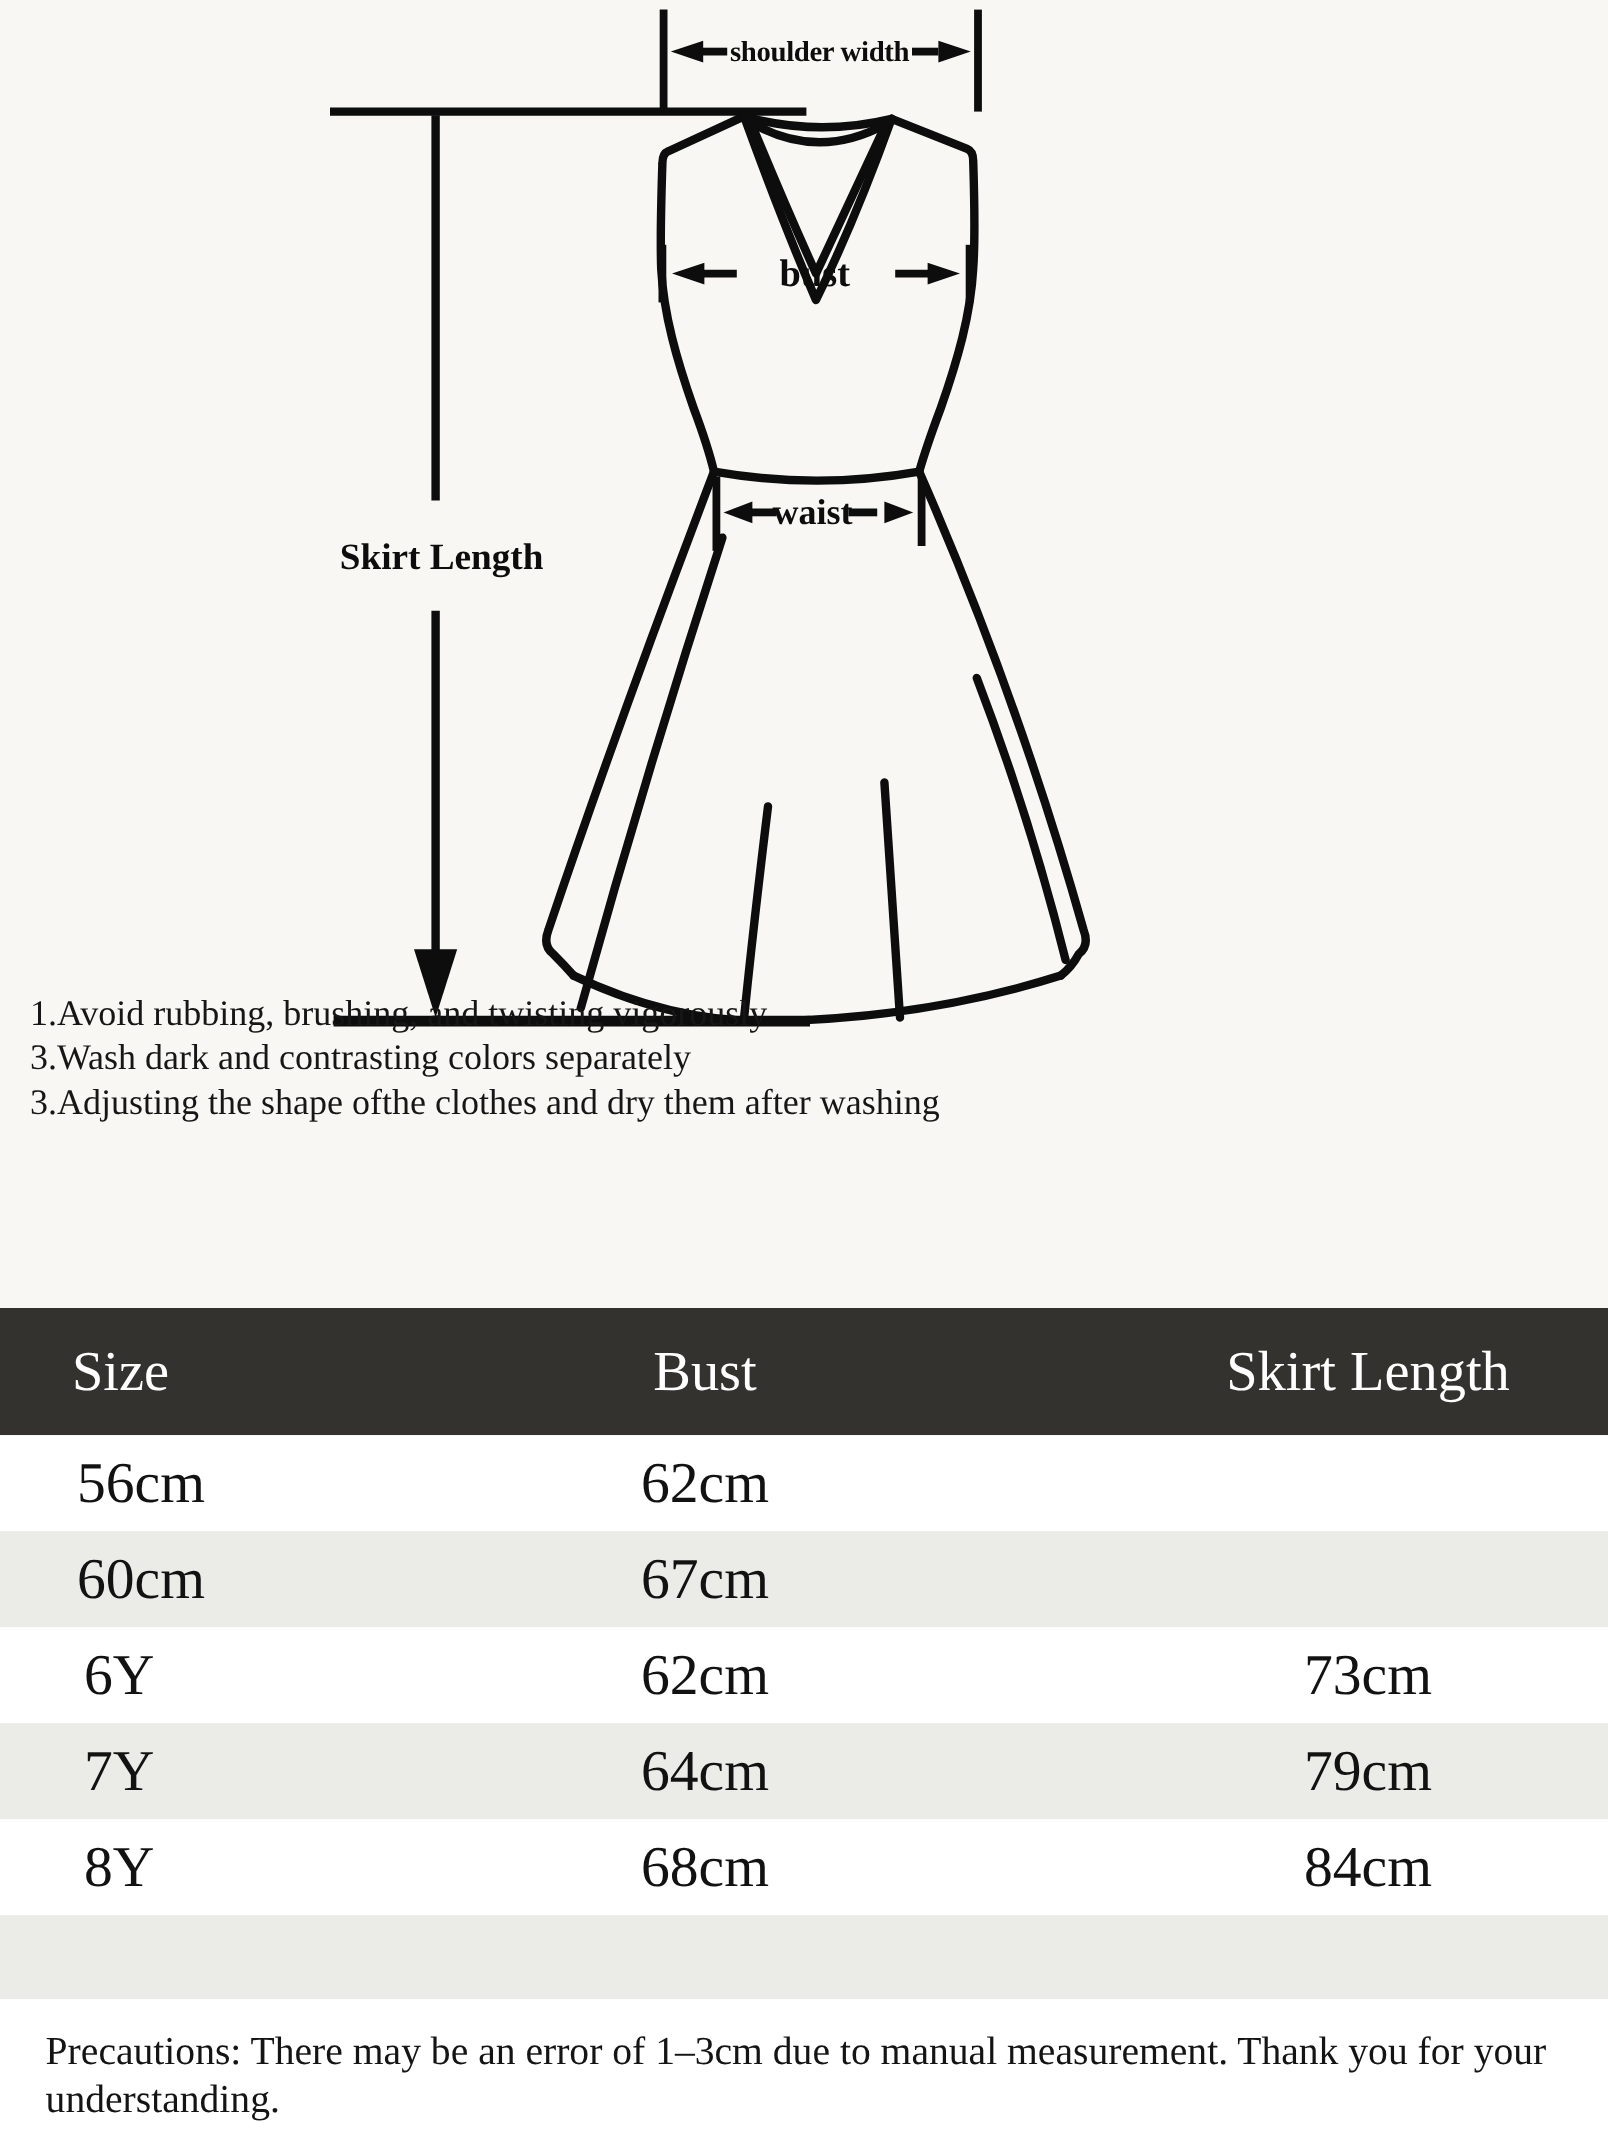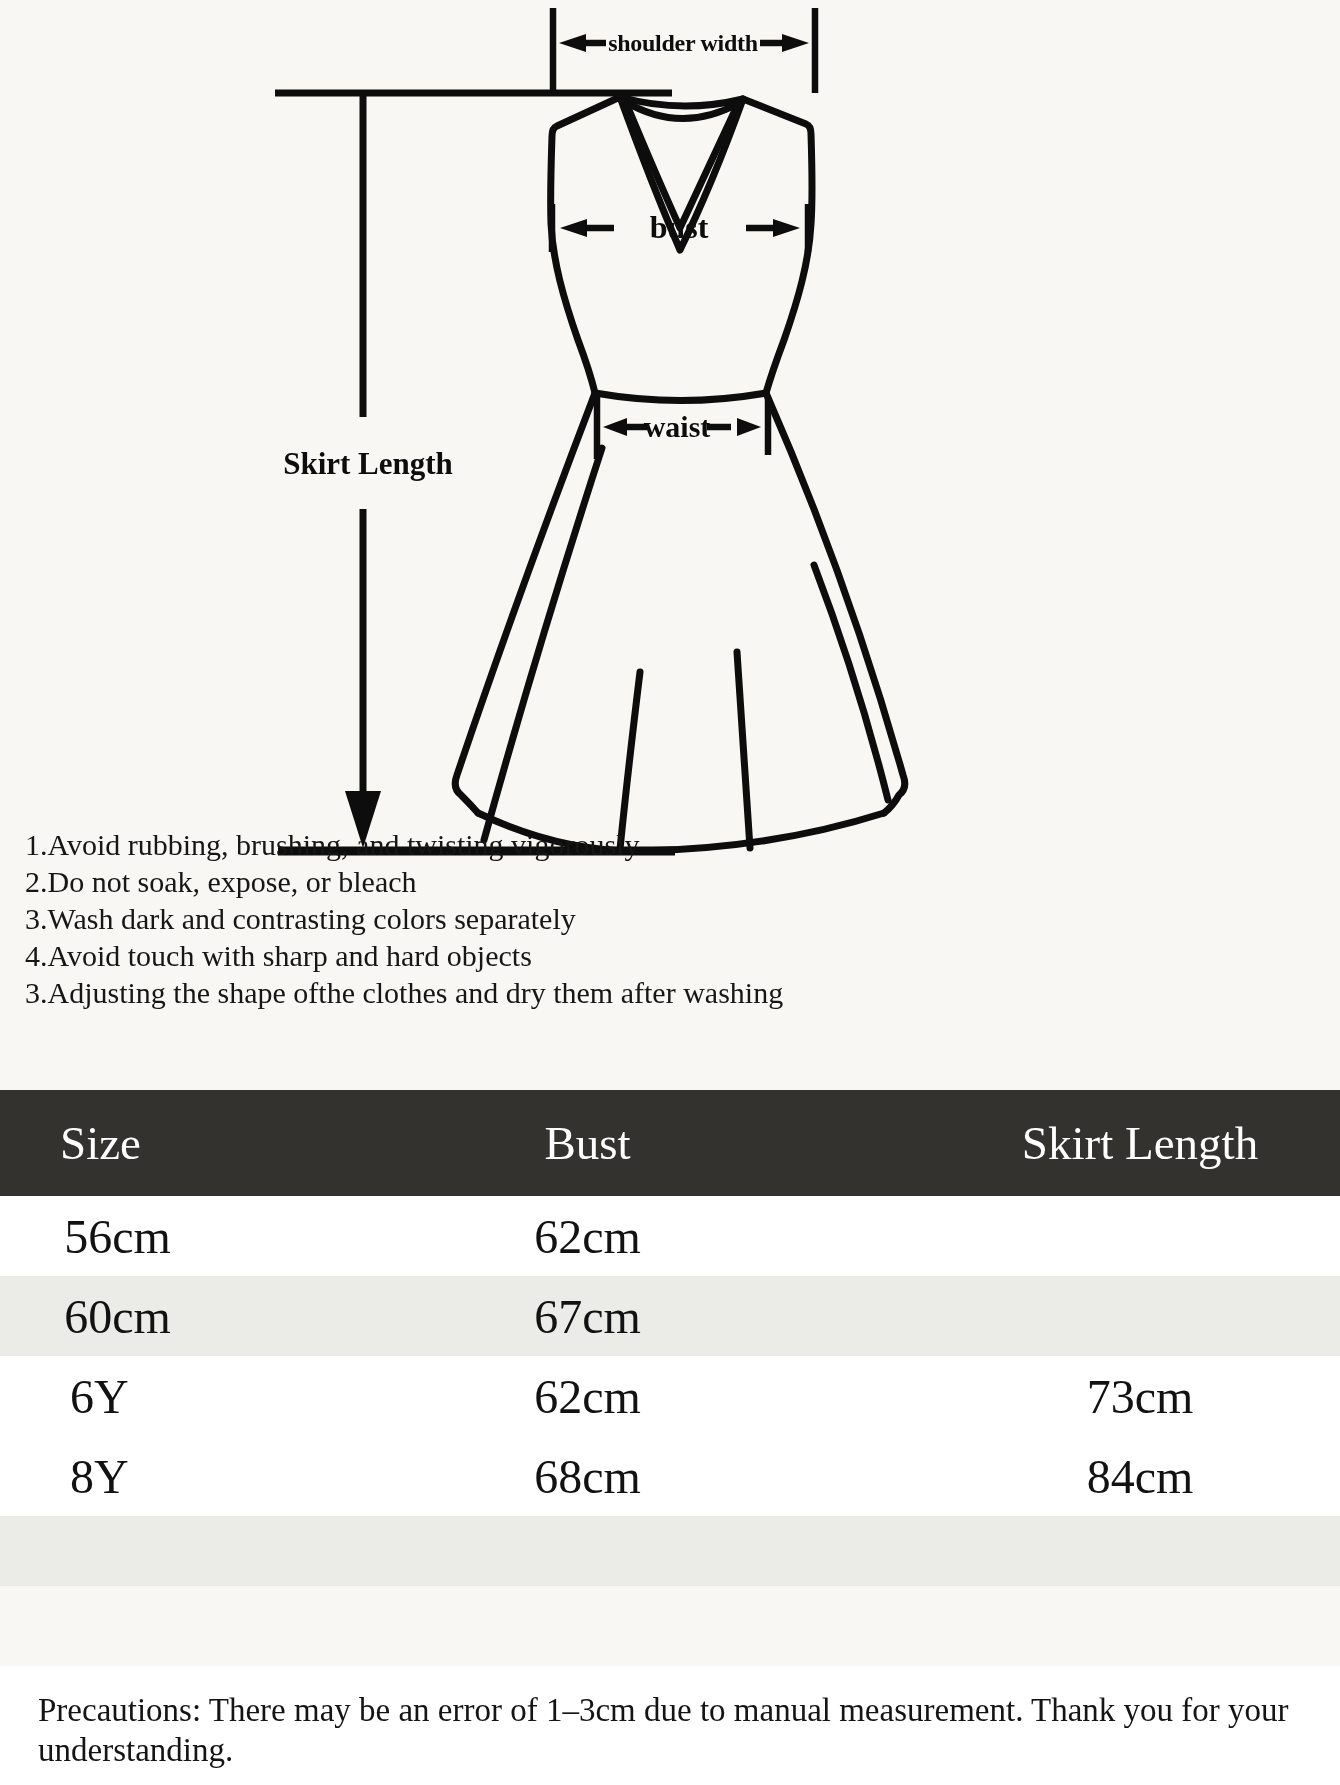--- a/index.html
+++ b/index.html
@@ -108,23 +108,21 @@
       <line class="mline" x1="625" y1="427" x2="647" y2="427"></line>
       <polygon class="ah" points="603,427 627,418 627,436"></polygon>
       <line class="mline" x1="707" y1="427" x2="731" y2="427"></line>
       <polygon class="ah" points="761,427 737,418 737,436"></polygon>
       <text class="dlabel fs30" x="677" y="437">waist</text>
     </g>
   </svg>
 
   <div class="care">
     <div class="care-line">1.Avoid rubbing, brushing, and twisting vigorously</div>
-    <div class="care-line">2.Do not soak, expose, or bleach</div>
     <div class="care-line">3.Wash dark and contrasting colors separately</div>
-    <div class="care-line">4.Avoid touch with sharp and hard objects</div>
     <div class="care-line">3.Adjusting the shape ofthe clothes and dry them after washing</div>
   </div>
 
   <div class="size-table">
     <div class="thead">
       <div class="col-size">Size</div>
       <div class="col-bust">Bust</div>
       <div class="col-skirt">Skirt Length</div>
     </div>
 
@@ -134,20 +132,25 @@
     </div>
     <div class="trow row-gray">
       <div class="col-bust">60cm</div>
       <div class="col-skirt">67cm</div>
     </div>
     <div class="trow">
       <div class="col-size">6Y</div>
       <div class="col-bust">62cm</div>
       <div class="col-skirt">73cm</div>
     </div>
+    <div class="trow row-gray">
+      <div class="col-size">7Y</div>
+      <div class="col-bust">64cm</div>
+      <div class="col-skirt">79cm</div>
+    </div>
     <div class="trow">
       <div class="col-size">8Y</div>
       <div class="col-bust">68cm</div>
       <div class="col-skirt">84cm</div>
     </div>
     <div class="trow row-gray row-empty"></div>
   </div>
 
   <div class="precautions">
     <div class="precautions-text">Precautions: There may be an error of 1–3cm due to manual measurement. Thank you for your understanding.</div>

